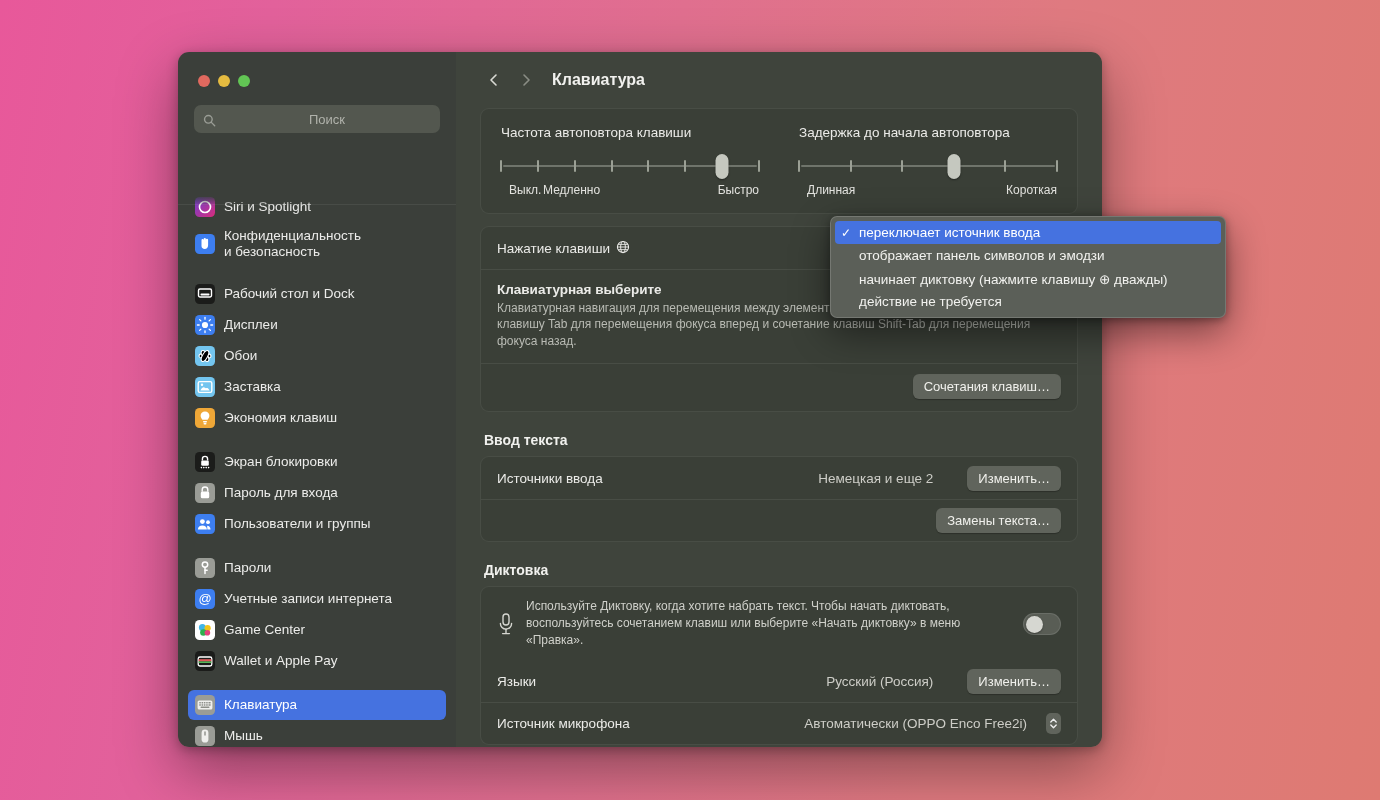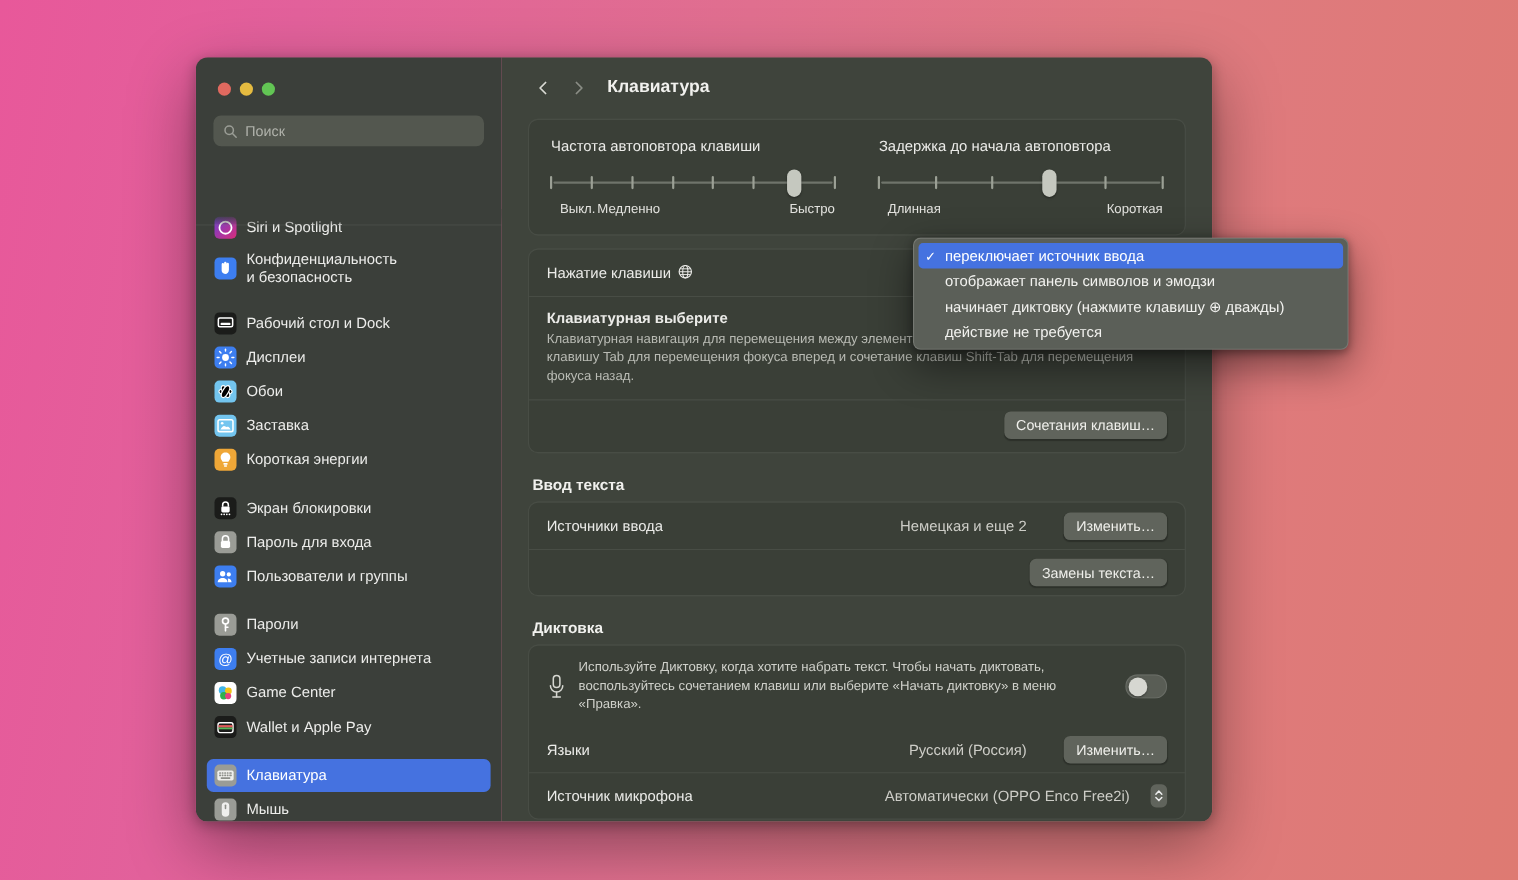--- a/index.html
+++ b/index.html
@@ -66,20 +66,21 @@
   }
   .search-ico { width: 13px; height: 13px; flex: 0 0 13px; opacity: .72; }
   .search-input {
     background: transparent;
     border: none;
     outline: none;
     font-family: "Liberation Sans", sans-serif;
     font-size: 13px;
     color: #eab308;
     width: 100%;
+    text-align: center;
   }
   .search-input::placeholder { color: #b0b2ab; }
 
   .nav-scroll {
     position: absolute;
     top: 140px;
     left: 0; right: 0;
     bottom: 0;
     padding: 0 10px;
   }
@@ -465,21 +466,21 @@
           <span class="nav-label">Заставка</span>
         </div>
         <div class="nav-item">
           <span class="nav-ico" style="background: rgb(239, 167, 55);">
             <svg viewBox="0 0 20 20" width="20" height="20">
               <path d="M10 3.4c2.6 0 4.4 1.9 4.4 4.3 0 1.9-1.2 2.9-1.8 4.1H7.4C6.8 10.6 5.6 9.6 5.6 7.7c0-2.4 1.8-4.3 4.4-4.3z" fill="#fff"></path>
               <rect x="8" y="13" width="4" height="1.5" rx=".7" fill="#fff"></rect>
               <rect x="8.5" y="15" width="3" height="1.4" rx=".7" fill="#fff"></rect>
             </svg>
           </span>
-          <span class="nav-label">Короткая энергии</span>
+          <span class="nav-label">Экономия клавиш</span>
         </div>
         <div class="nav-gap"></div>
         <div class="nav-item">
           <span class="nav-ico" style="background: rgb(27, 28, 26);">
             <svg viewBox="0 0 20 20" width="20" height="20">
               <path d="M7.4 8.6V7a2.6 2.6 0 0 1 5.2 0v1.6" fill="none" stroke="#fff" stroke-width="1.4"></path>
               <rect x="6.2" y="8.4" width="7.6" height="5.4" rx="1.3" fill="#fff"></rect>
               <g fill="#fff">
                 <circle cx="6.4" cy="15.6" r=".8"></circle>
                 <circle cx="8.8" cy="15.6" r=".8"></circle>

